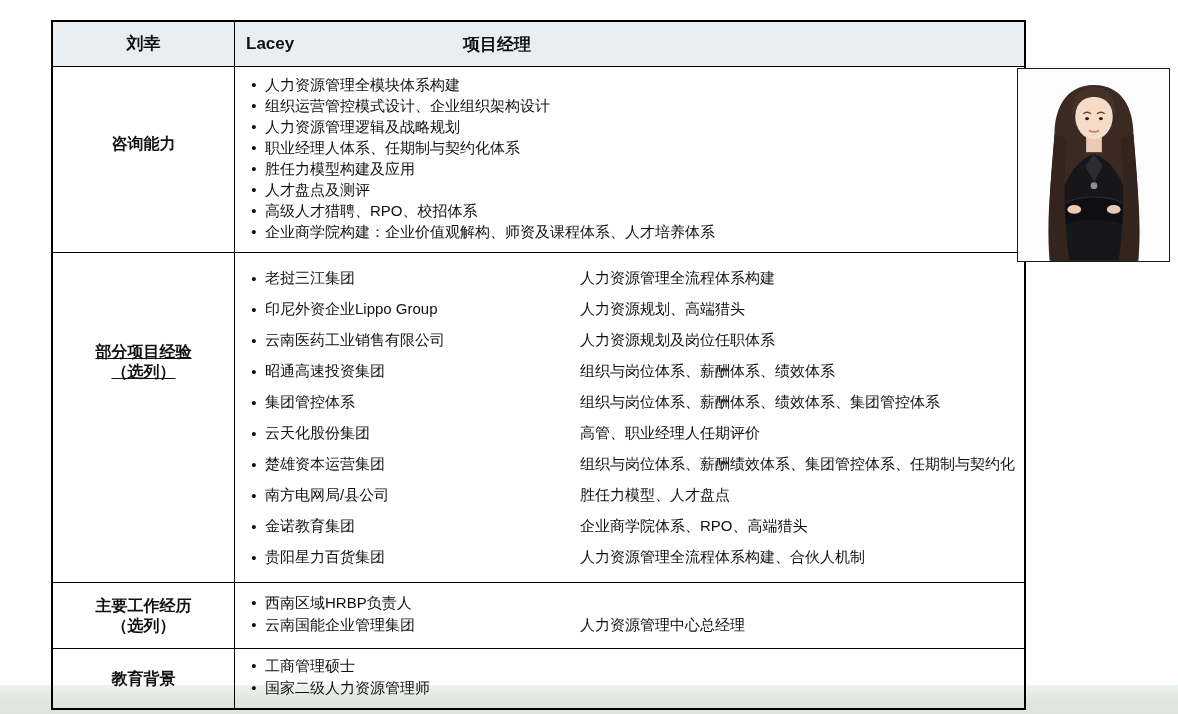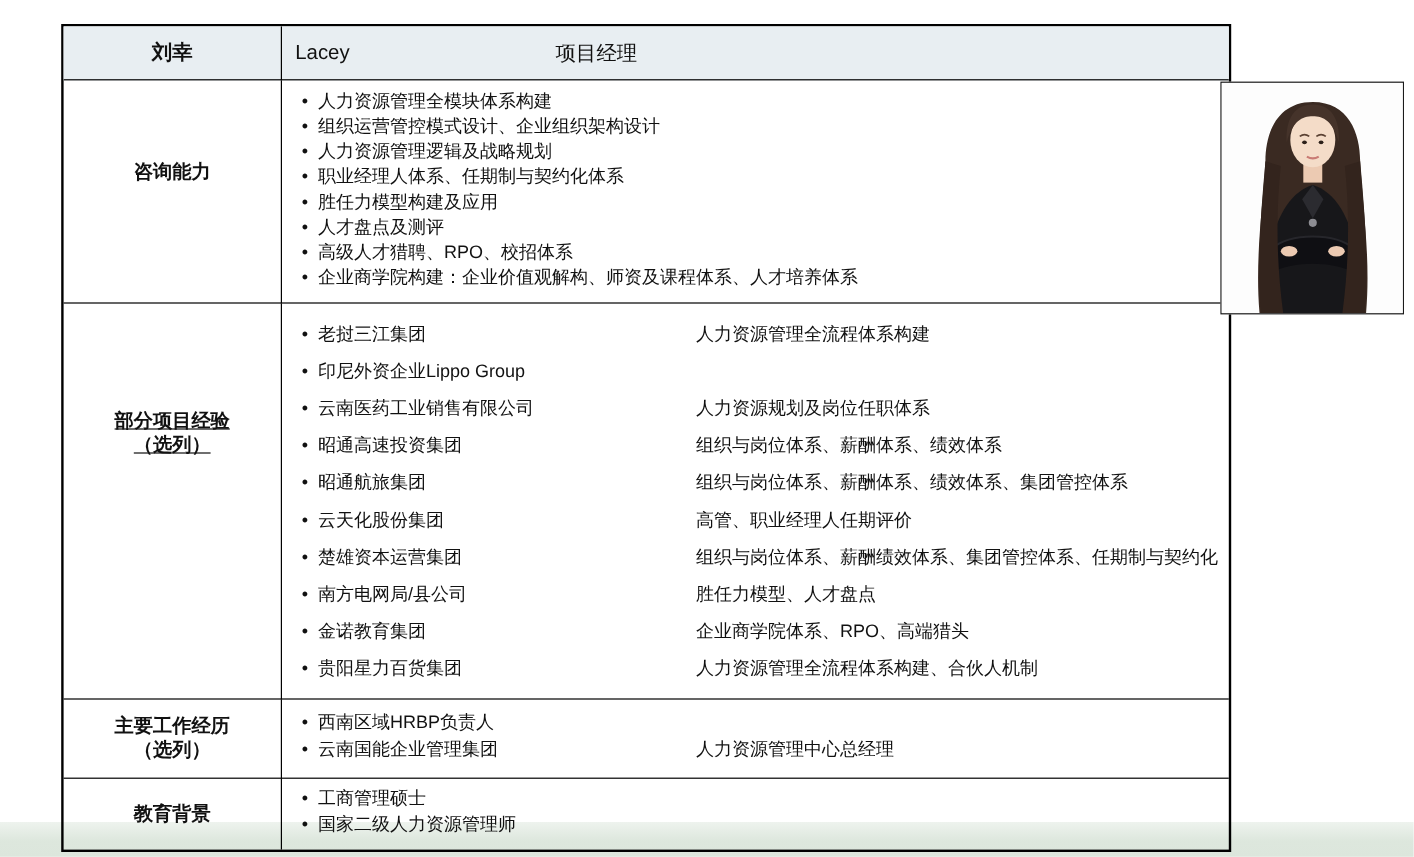--- a/index.html
+++ b/index.html
@@ -28,21 +28,21 @@
     border-right:1px solid #000;
     display:flex;flex-direction:column;align-items:center;justify-content:center;
     font-weight:bold;font-size:16px;text-align:center;line-height:20px;
   }
   .label-up-small{padding-bottom:32px;text-align:right;}
   .label-up-big{padding-bottom:112px;text-decoration:underline;}
   .header-bg{background:#e8eef2;}
   .header-label{font-size:17px;}
   .header-content{
     position:relative;display:flex;align-items:center;
-    padding-left:11px;font-weight:normal;font-size:17px;
+    padding-left:11px;font-weight:bold;font-size:17px;
   }
   .header-title{position:absolute;left:228px;top:0;height:100%;display:flex;align-items:center;}
   .content-cell{padding-left:8px;font-size:15px;}
   .item{display:flex;}
   .bullet{width:22px;flex:none;text-align:center;color:#111;}
   .iname{width:315px;flex:none;}
   .idesc{flex:1;}
   .s1-list{padding-top:7px;}
   .s1-list .item{line-height:21px;}
   .s2-list{padding-top:10px;}
@@ -130,37 +130,38 @@
 
         <div class="item">
           <span class="bullet">•</span>
           <span class="iname">老挝三江集团</span>
           <span class="idesc">人力资源管理全流程体系构建</span>
         </div>
 
         <div class="item">
           <span class="bullet">•</span>
           <span class="iname">印尼外资企业Lippo Group</span>
+          <span class="idesc">人力资源规划、高端猎头</span>
         </div>
 
         <div class="item">
           <span class="bullet">•</span>
           <span class="iname">云南医药工业销售有限公司</span>
           <span class="idesc">人力资源规划及岗位任职体系</span>
         </div>
 
         <div class="item">
           <span class="bullet">•</span>
           <span class="iname">昭通高速投资集团</span>
           <span class="idesc">组织与岗位体系、薪酬体系、绩效体系</span>
         </div>
 
         <div class="item">
           <span class="bullet">•</span>
-          <span class="iname">昭通航旅集团</span>
+          <span class="iname">集团管控体系</span>
           <span class="idesc">组织与岗位体系、薪酬体系、绩效体系、集团管控体系</span>
         </div>
 
         <div class="item">
           <span class="bullet">•</span>
           <span class="iname">云天化股份集团</span>
           <span class="idesc">高管、职业经理人任期评价</span>
         </div>
 
         <div class="item">

